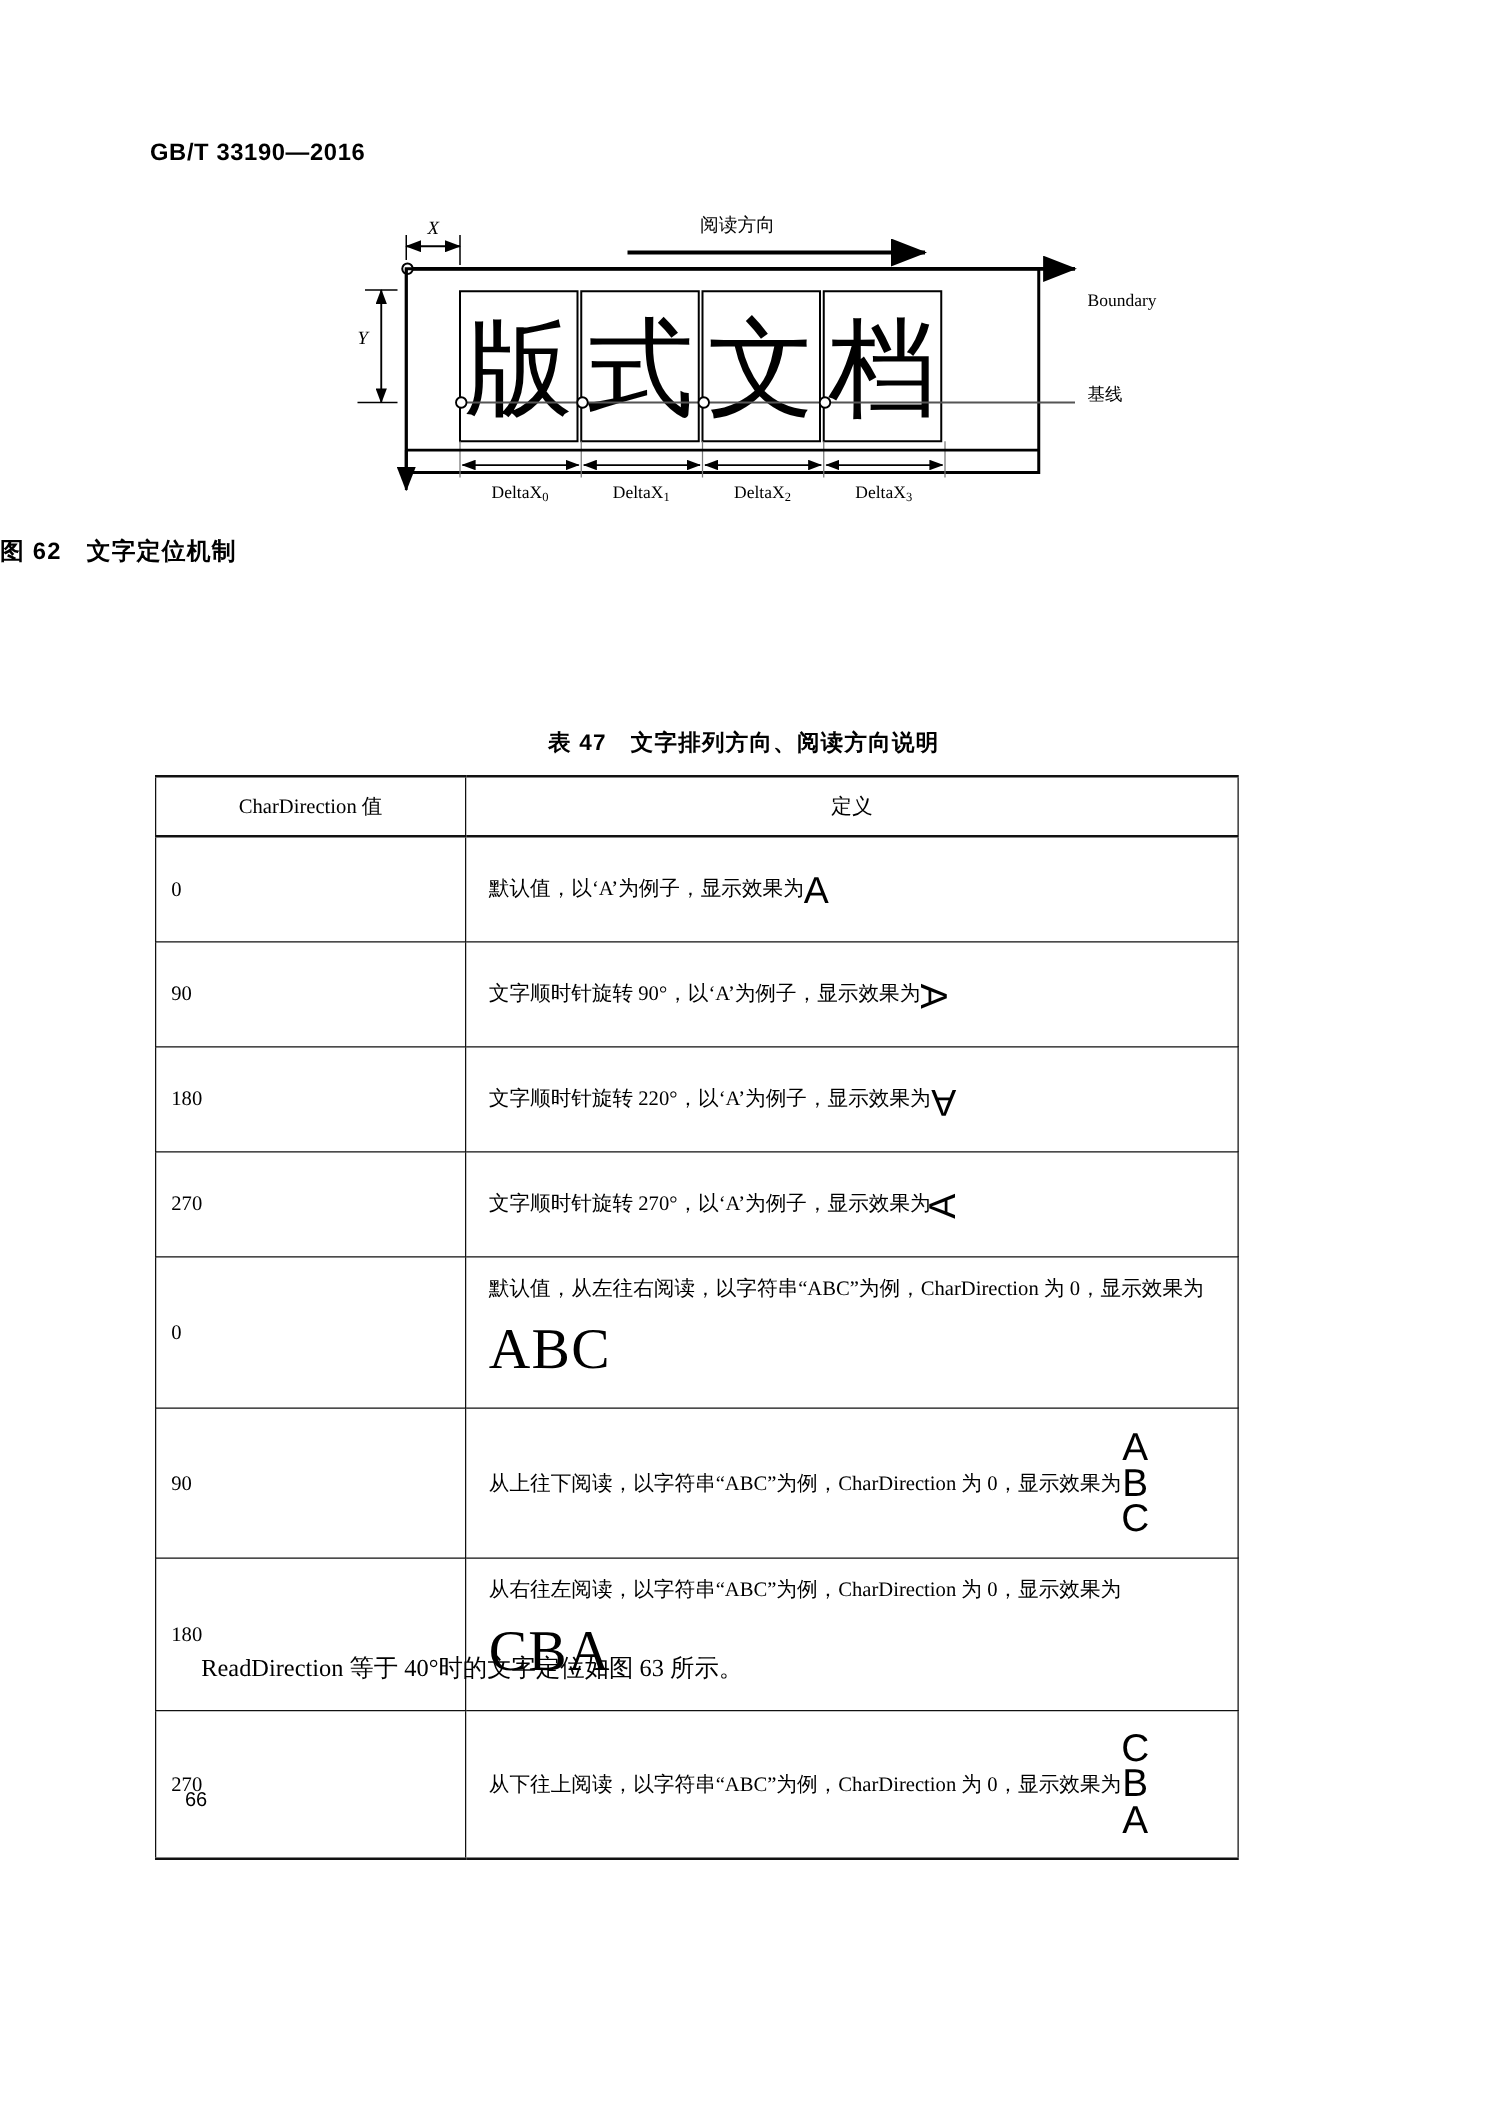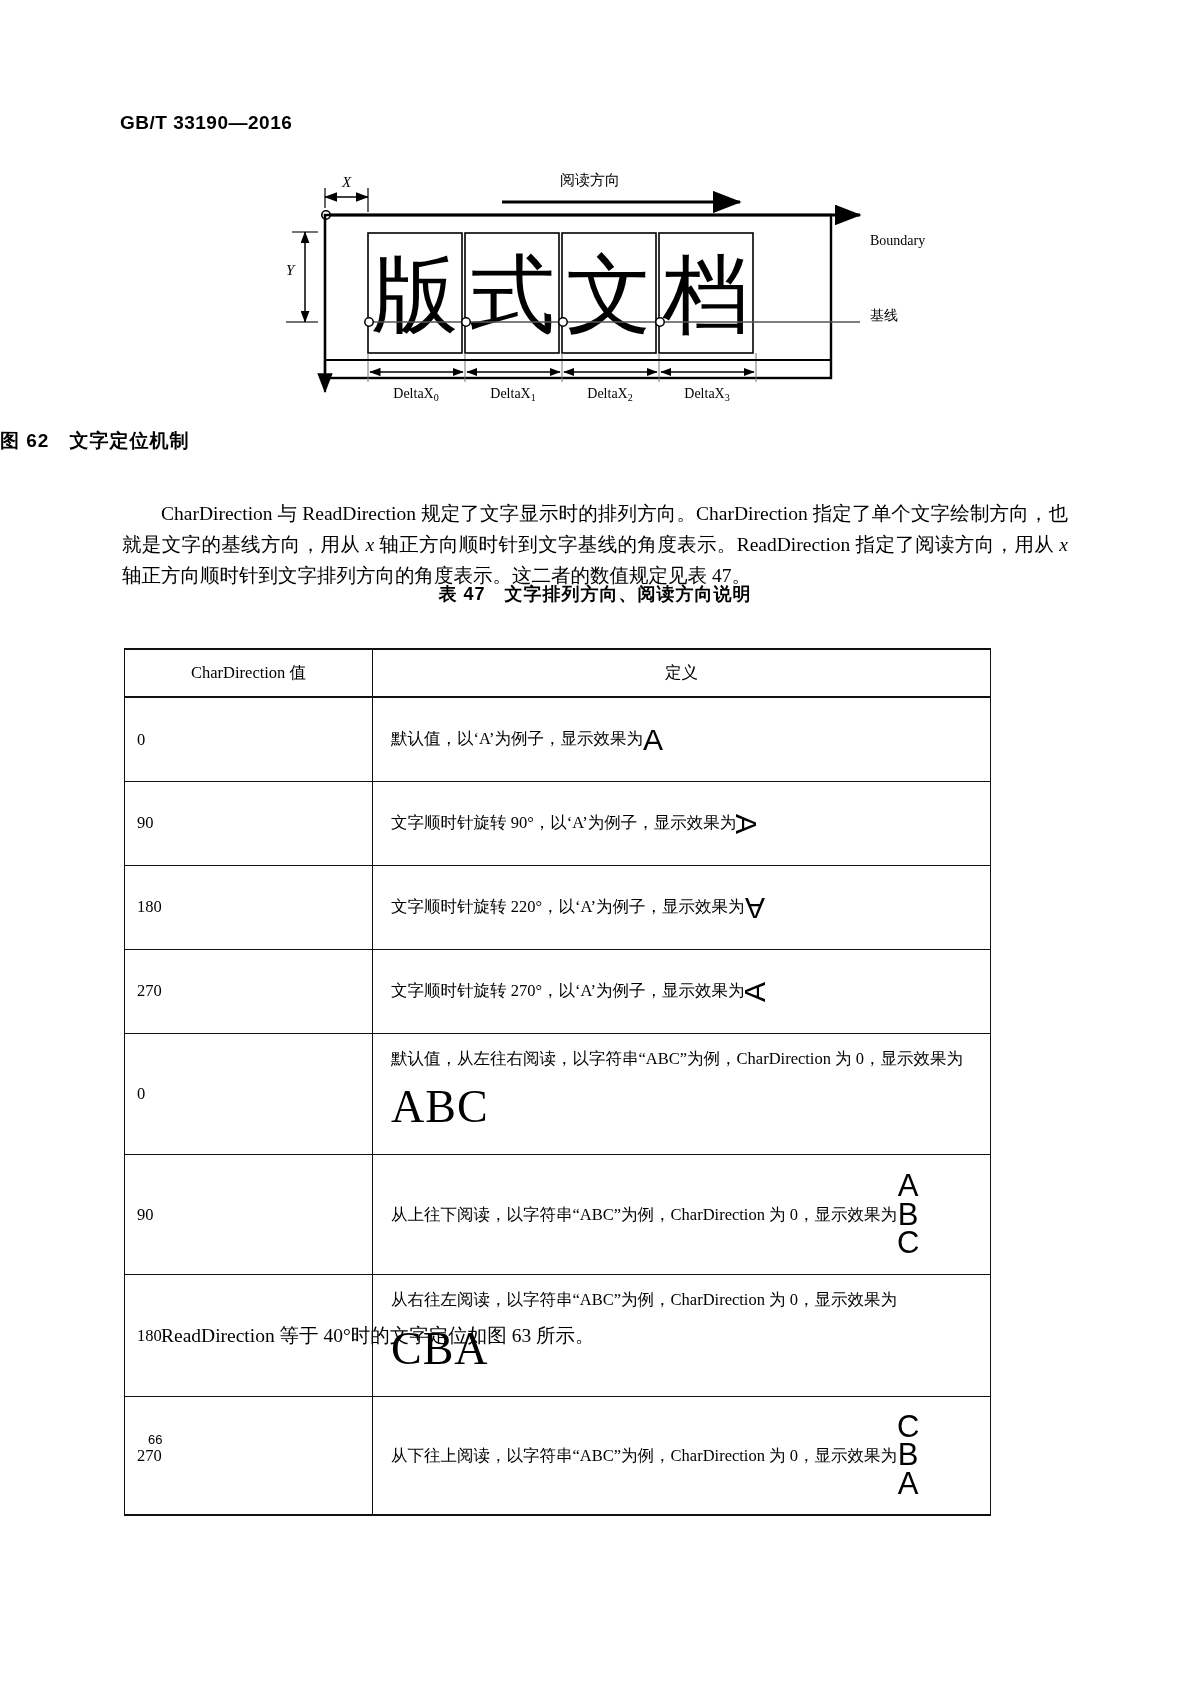--- a/index.html
+++ b/index.html
@@ -78,21 +78,20 @@
     font-weight: 700;
     letter-spacing: 1px;
   }
 
   
   .tbl-wrap {
     position: absolute;
     left: 124px;
     top: 620px;
     width: 866px;
-    margin-top: 28px;
   }
   table.t47 {
     border-collapse: collapse;
     width: 866px;
     table-layout: fixed;
   }
   table.t47 td {
     border: 1px solid #111;
     padding: 0;
     vertical-align: middle;
@@ -174,21 +173,21 @@
     line-height: 31px;
     text-indent: 2em;
   }
 
   
   .page-no {
     position: absolute;
     left: 148px;
     top: 1432px;
     font-family: "Liberation Sans", sans-serif;
-    font-size: 13px;
+    font-size: 16px;
   }
 </style>
 </head>
 <body>
 
 <div class="page">
 
   <div class="doc-header">GB/T 33190—2016</div>
 
   <div class="figure-wrap">
@@ -258,21 +257,20 @@
 
       <text x="296" y="238" font-family="'Liberation Serif', serif" font-size="14" text-anchor="middle">DeltaX<tspan font-size="10" dy="3">0</tspan></text>
       <text x="393" y="238" font-family="'Liberation Serif', serif" font-size="14" text-anchor="middle">DeltaX<tspan font-size="10" dy="3">1</tspan></text>
       <text x="490" y="238" font-family="'Liberation Serif', serif" font-size="14" text-anchor="middle">DeltaX<tspan font-size="10" dy="3">2</tspan></text>
       <text x="587" y="238" font-family="'Liberation Serif', serif" font-size="14" text-anchor="middle">DeltaX<tspan font-size="10" dy="3">3</tspan></text>
     </svg>
   </div>
 
   <div class="fig-caption">图 62　文字定位机制</div>
 
-  <p class="body-para"><span>CharDirection 与 ReadDirection 规定了文字显示时的排列方向。CharDirection 指定了单个文字绘制方向，也就是文字的基线方向，用从 </span><span class="ital">x</span><span> 轴正方向顺时针到文字基线的角度表示。ReadDirection 指定了阅读方向，用从 </span><span class="ital">x</span><span> 轴正方向顺时针到文字排列方向的角度表示。这二者的数值规定见表 47。</span></p>
 
   <div class="table-title">表 47　文字排列方向、阅读方向说明</div>
 
   <div class="tbl-wrap">
     <table class="t47">
       <colgroup>
         <col class="col-a">
           <col class="col-b">
       </colgroup>
       <tbody>

